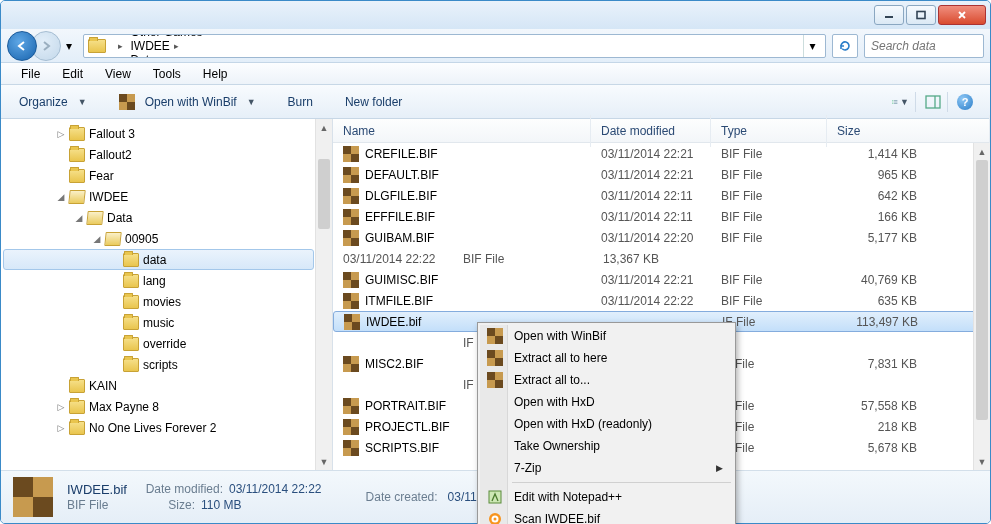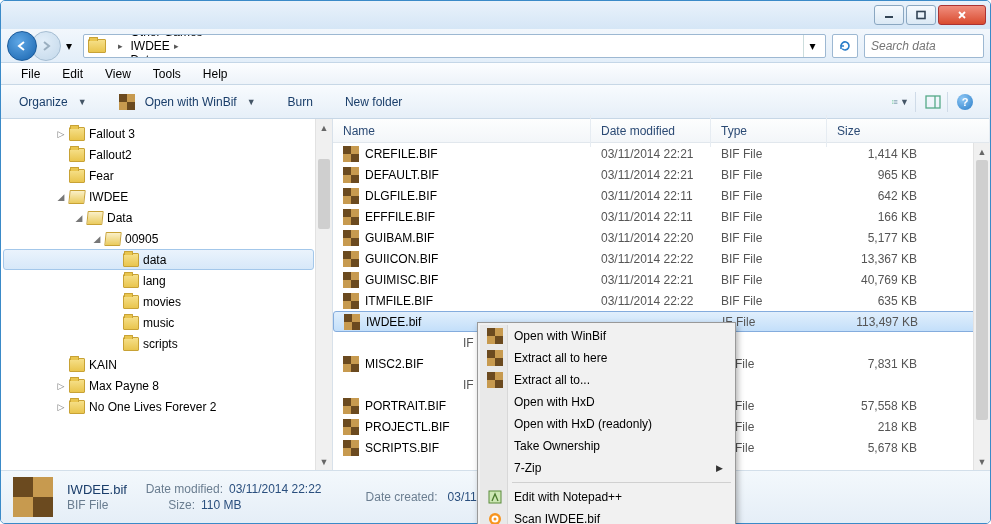--- a/index.html
+++ b/index.html
@@ -270,20 +270,25 @@
             <span>movies</span>
           </div>
           <div class="node" style="--ind: 108px;">
             <span class="tw"></span>
             <span class="ficon folder-closed"></span>
             <span>music</span>
           </div>
           <div class="node" style="--ind: 108px;">
             <span class="tw"></span>
             <span class="ficon folder-closed"></span>
+            <span>override</span>
+          </div>
+          <div class="node" style="--ind: 108px;">
+            <span class="tw"></span>
+            <span class="ficon folder-closed"></span>
             <span>scripts</span>
           </div>
           <div class="node" style="--ind: 54px;">
             <span class="tw"></span>
             <span class="ficon folder-closed"></span>
             <span>KAIN</span>
           </div>
           <div class="node" style="--ind: 54px;">
             <span class="tw">▷</span>
             <span class="ficon folder-closed"></span>
@@ -373,29 +378,20 @@
                 <div></div>
                 <div></div>
               </span>
               <span>GUIBAM.BIF</span>
             </div>
             <div class="c date">03/11/2014 22:20</div>
             <div class="c type">BIF File</div>
             <div class="c size">5,177 KB</div>
           </div>
           <div class="row">
-            <div class="c name">
-              <span class="fileicon bif-icon">
-                <div></div>
-                <div></div>
-                <div></div>
-                <div></div>
-              </span>
-              <span>GUIICON.BIF</span>
-            </div>
             <div class="c date">03/11/2014 22:22</div>
             <div class="c type">BIF File</div>
             <div class="c size">13,367 KB</div>
           </div>
           <div class="row">
             <div class="c name">
               <span class="fileicon bif-icon">
                 <div></div>
                 <div></div>
                 <div></div>

